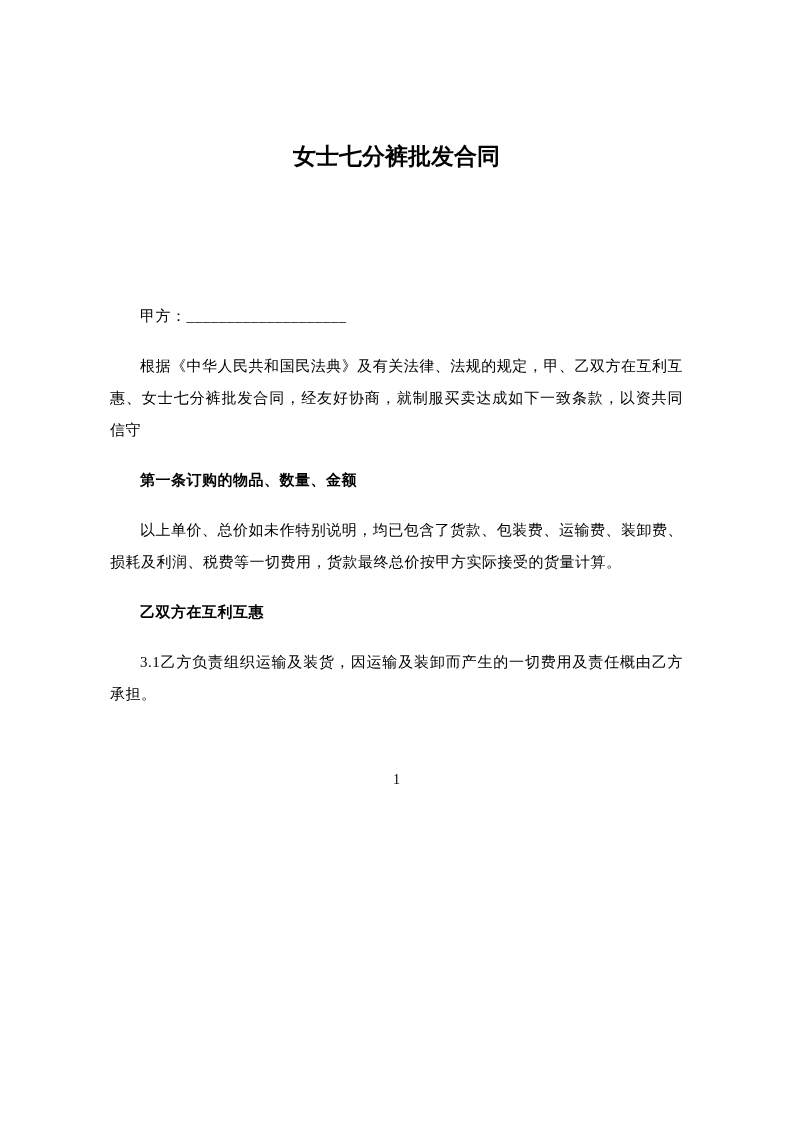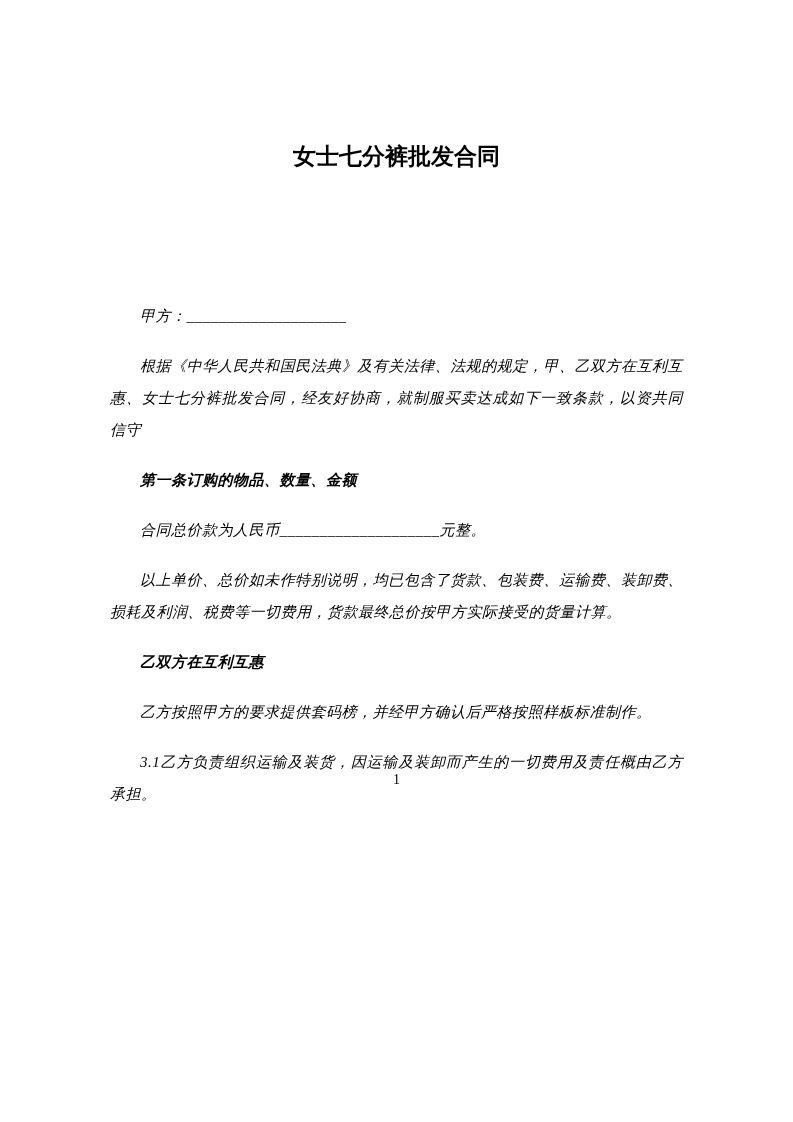--- a/index.html
+++ b/index.html
@@ -21,21 +21,20 @@
     font-family: "Liberation Sans", sans-serif;
     font-size: 23px;
     font-weight: bold;
     text-align: center;
     margin: 0;
     padding-top: 140px;
     line-height: 32px;
   }
   .body-text {
     margin-top: 128px;
-    font-style: italic;
   }
   .para {
     font-size: 15px;
     line-height: 32px;
     margin: 18px 0;
     text-indent: 2em;
     text-align: justify;
     letter-spacing: 0.5px;
   }
   .para.heading {
@@ -54,23 +53,21 @@
 </head>
 <body>
 
 <div class="page">
   <div class="content">
     <h1 class="doc-title">女士七分裤批发合同</h1>
     <div class="body-text">
       <p class="para">甲方：____________________</p>
       <p class="para">根据《中华人民共和国民法典》及有关法律、法规的规定，甲、乙双方在互利互惠、女士七分裤批发合同，经友好协商，就制服买卖达成如下一致条款，以资共同信守</p>
       <p class="para heading">第一条订购的物品、数量、金额</p>
-      <p class="para">合同总价款为人民币____________________元整。</p>
       <p class="para">以上单价、总价如未作特别说明，均已包含了货款、包装费、运输费、装卸费、损耗及利润、税费等一切费用，货款最终总价按甲方实际接受的货量计算。</p>
       <p class="para heading">乙双方在互利互惠</p>
-      <p class="para">乙方按照甲方的要求提供套码榜，并经甲方确认后严格按照样板标准制作。</p>
       <p class="para">3.1乙方负责组织运输及装货，因运输及装卸而产生的一切费用及责任概由乙方承担。</p>
     </div>
   </div>
   <div class="footer">
     <span>1</span>
   </div>
 </div>
 
 </body></html>

